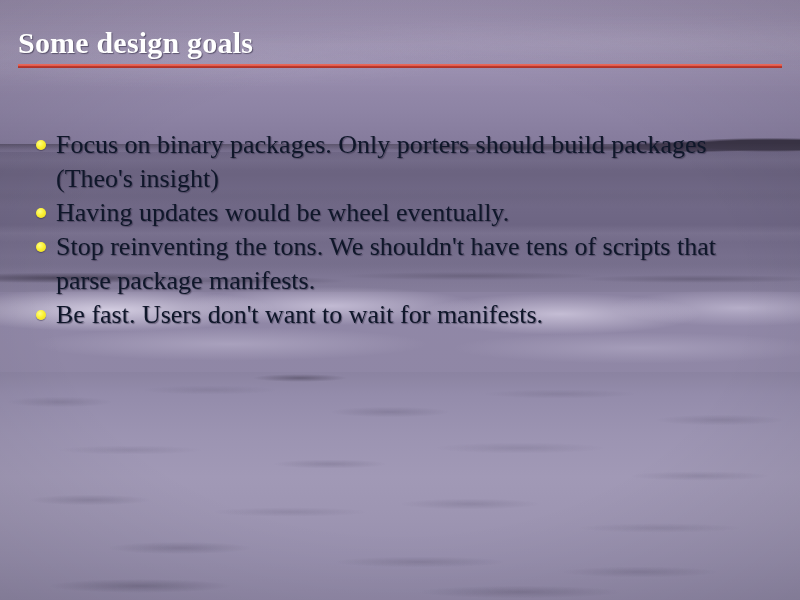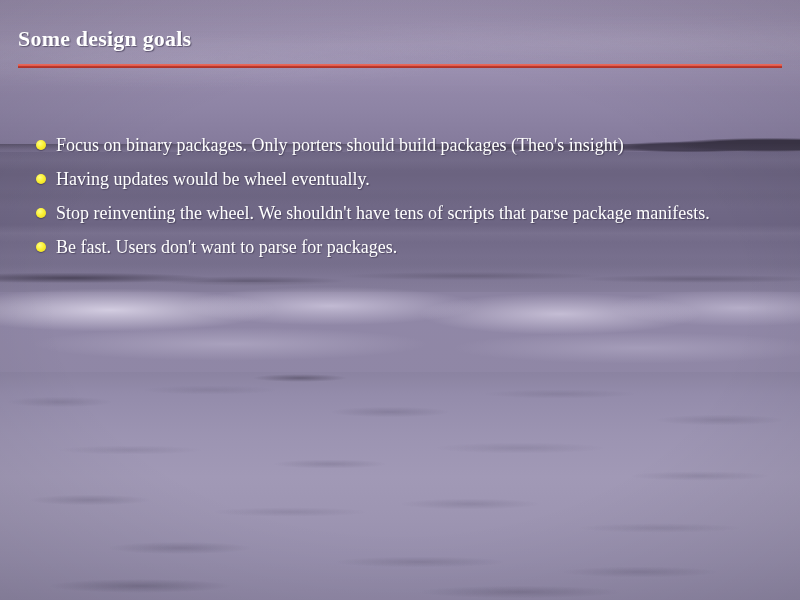--- a/index.html
+++ b/index.html
@@ -135,21 +135,21 @@
       radial-gradient(ellipse 620px 420px at 400px 300px, rgba(0,0,0,0) 55%, rgba(0,0,0,0.10) 100%);
   }
 
   
   .content { position: absolute; left: 0; top: 0; width: 800px; height: 600px; }
 
   .title {
     position: absolute;
     left: 18px;
     top: 26px;
-    font-size: 22px;
+    font-size: 30px;
     font-weight: bold;
     color: #ffffff;
     letter-spacing: 0.2px;
     text-shadow: 1px 1px 1px rgba(40,34,58,0.55);
     white-space: nowrap;
     text-align: center;
   }
   .title-rule {
     position: absolute;
     left: 18px;
@@ -161,22 +161,22 @@
 
   .bullets {
     position: absolute;
     left: 34px;
     top: 128px;
     width: 740px;
   }
   .bullet-row {
     position: relative;
     padding-left: 22px;
-    color: #ffffff;
-    font-size: 18px;
+    color: #0f172a;
+    font-size: 26px;
     line-height: 34px;
     text-shadow: 1px 1px 1px rgba(45,38,62,0.5);
   }
   .bullet-dot {
     position: absolute;
     left: 2px;
     top: 12px;
     width: 10px;
     height: 10px;
     border-radius: 50%;
@@ -216,23 +216,23 @@
       </div>
 
 
       <div class="bullet-row">
         <span class="bullet-dot"></span>
         <span class="bullet-text">Having updates would be wheel eventually.</span>
       </div>
 
       <div class="bullet-row">
         <span class="bullet-dot"></span>
-        <span class="bullet-text">Stop reinventing the wheel. We shouldn't have tens of scripts that parse package manifests.</span>
-      </div>
-
-      <div class="bullet-row">
-        <span class="bullet-dot"></span>
-        <span class="bullet-text">Be fast. Users don't want to parse for packages.</span>
+        <span class="bullet-text">Stop reinventing the tons. We shouldn't have tens of scripts that parse package manifests.</span>
+      </div>
+
+      <div class="bullet-row">
+        <span class="bullet-dot"></span>
+        <span class="bullet-text">Be fast. Users don't want to wait for manifests.</span>
       </div>
 
     </div>
   </div>
 </div>
 
 </body></html>

